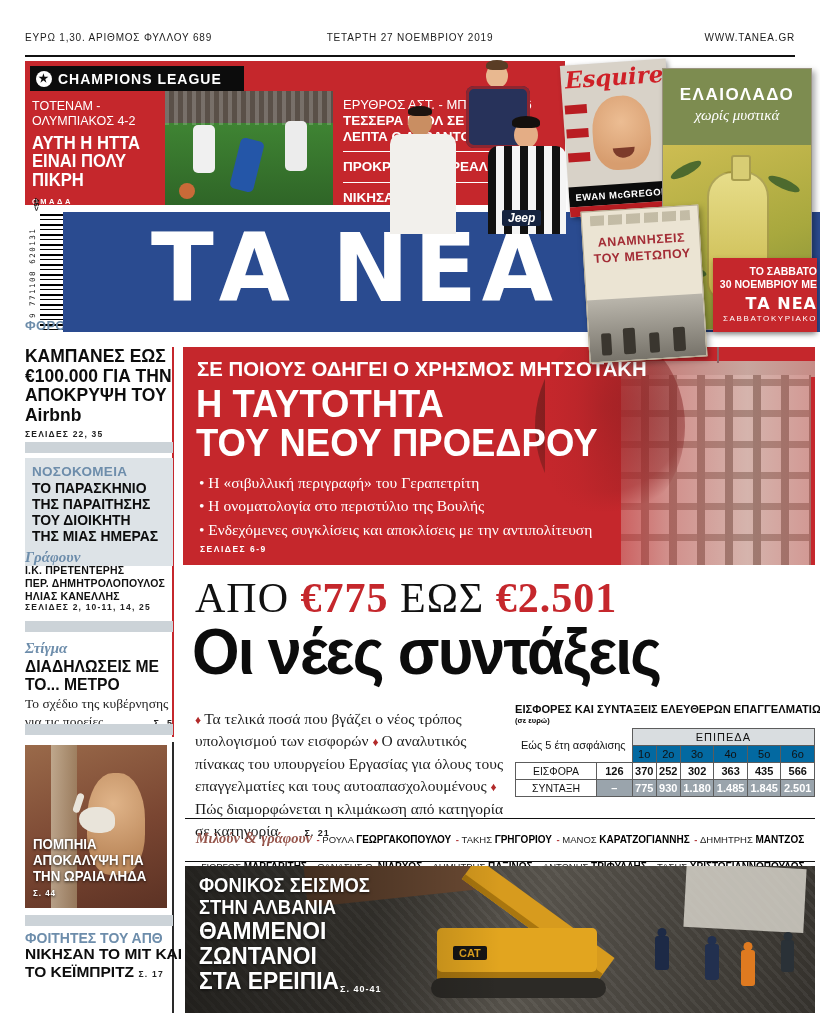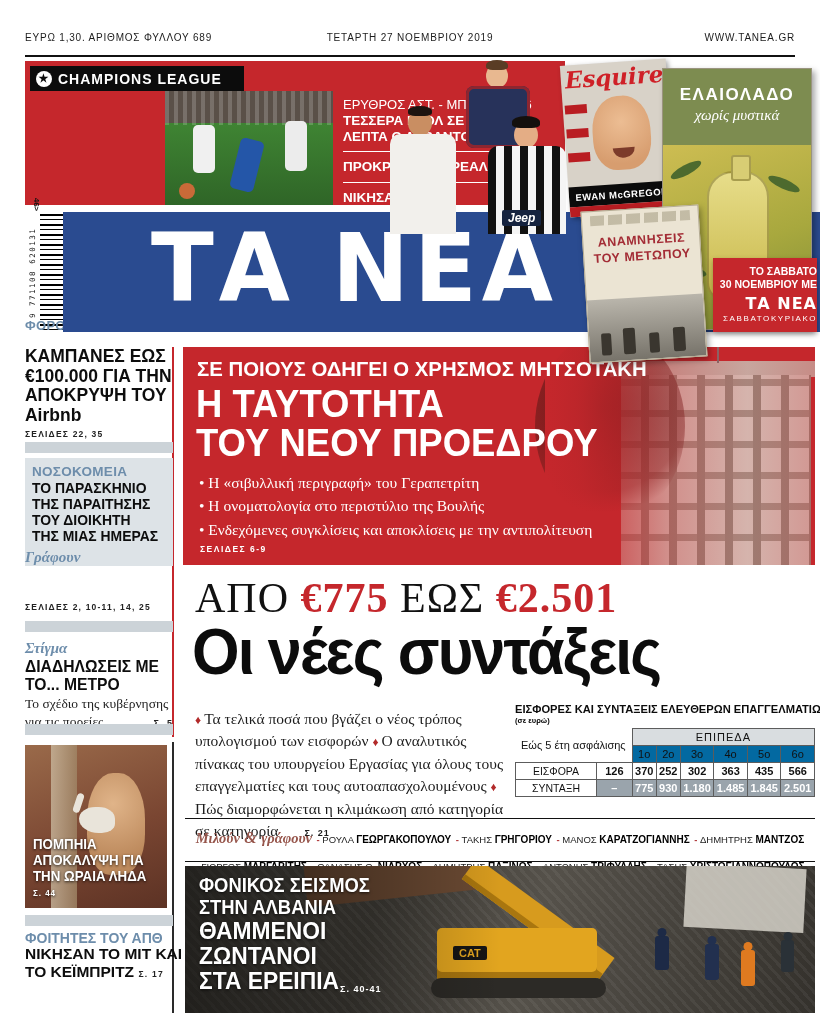--- a/index.html
+++ b/index.html
@@ -212,20 +212,25 @@
     <span class="tb-c">ΤΕΤΑΡΤΗ 27 ΝΟΕΜΒΡΙΟΥ 2019</span>
     <span class="tb-r">WWW.TANEA.GR</span>
   </div>
   <div class="abs rule-top"></div>
 
   <div class="abs champs">
     <div class="cl-bar">
       <span class="cl-star">★</span>
       <span>CHAMPIONS LEAGUE</span>
     </div>
+    <div class="cl-left">
+      <div class="cl-kick">ΤΟΤΕΝΑΜ - ΟΛΥΜΠΙΑΚΟΣ 4-2</div>
+      <div class="cl-head">ΑΥΤΗ Η ΗΤΤΑ ΕΙΝΑΙ ΠΟΛΥ ΠΙΚΡΗ</div>
+      <div class="cl-tag">ΟΜΑΔΑ</div>
+    </div>
     <div class="cl-photo">
       <div class="crowd"></div>
       <div class="plyr" style="left:28px;top:34px;width:22px;height:48px;background:#f0f0f0;"></div>
       <div class="plyr" style="left:120px;top:30px;width:22px;height:50px;background:#ececec;"></div>
       <div class="plyr" style="left:70px;top:48px;width:24px;height:52px;background:#2456a8;transform:rotate(14deg);"></div>
       <div class="ball"></div>
     </div>
     <div class="cl-right">
       <div class="cl-r-kick">ΕΡΥΘΡΟΣ ΑΣΤ. - ΜΠΑΓΕΡΝ 0-6</div>
       <div class="cl-r-head" style="width:170px;">ΤΕΣΣΕΡΑ ΓΚΟΛ ΣΕ 15 ΛΕΠΤΑ Ο ΛΕΒΑΝΤΟΦΣΚΙ</div>
@@ -331,20 +336,25 @@
   <div class="abs sb tax-head">ΚΑΜΠΑΝΕΣ ΕΩΣ €100.000 ΓΙΑ ΤΗΝ ΑΠΟΚΡΥΨΗ ΤΟΥ Airbnb</div>
   <div class="abs sb pages-sm" style="top:429px;">ΣΕΛΙΔΕΣ 22, 35</div>
   <div class="abs sb sb-div" style="top:442px;"></div>
 
   <div class="abs graybox" style="left:25px;">
     <div class="sb-label steel" style="font-size:13.5px;">ΝΟΣΟΚΟΜΕΙΑ</div>
     <div class="hosp-head">ΤΟ ΠΑΡΑΣΚΗΝΙΟ ΤΗΣ ΠΑΡΑΙΤΗΣΗΣ ΤΟΥ ΔΙΟΙΚΗΤΗ ΤΗΣ ΜΙΑΣ ΗΜΕΡΑΣ</div>
   </div>
 
   <div class="abs sb script-label" style="top:549px;">Γράφουν</div>
+  <div class="abs sb writer-names" style="top:564px;">
+    <div>Ι.Κ. ΠΡΕΤΕΝΤΕΡΗΣ</div>
+    <div>ΠΕΡ. ΔΗΜΗΤΡΟΛΟΠΟΥΛΟΣ</div>
+    <div>ΗΛΙΑΣ ΚΑΝΕΛΛΗΣ</div>
+  </div>
   <div class="abs sb pages-sm" style="top:602px;">ΣΕΛΙΔΕΣ 2, 10-11, 14, 25</div>
   <div class="abs sb sb-div" style="top:621px;"></div>
 
   <div class="abs sb script-label" style="top:640px;">Στίγμα</div>
   <div class="abs sb stigma-head" style="top:658px;">ΔΙΑΔΗΛΩΣΕΙΣ ΜΕ ΤΟ... ΜΕΤΡΟ</div>
   <div class="abs sb stigma-text" style="top:695px;">
     <span>Το σχέδιο της κυβέρνησης για τις πορείες</span>
     <span class="stigma-page">Σ. 5</span>
   </div>
   <div class="abs sb sb-div" style="top:724px;"></div>

